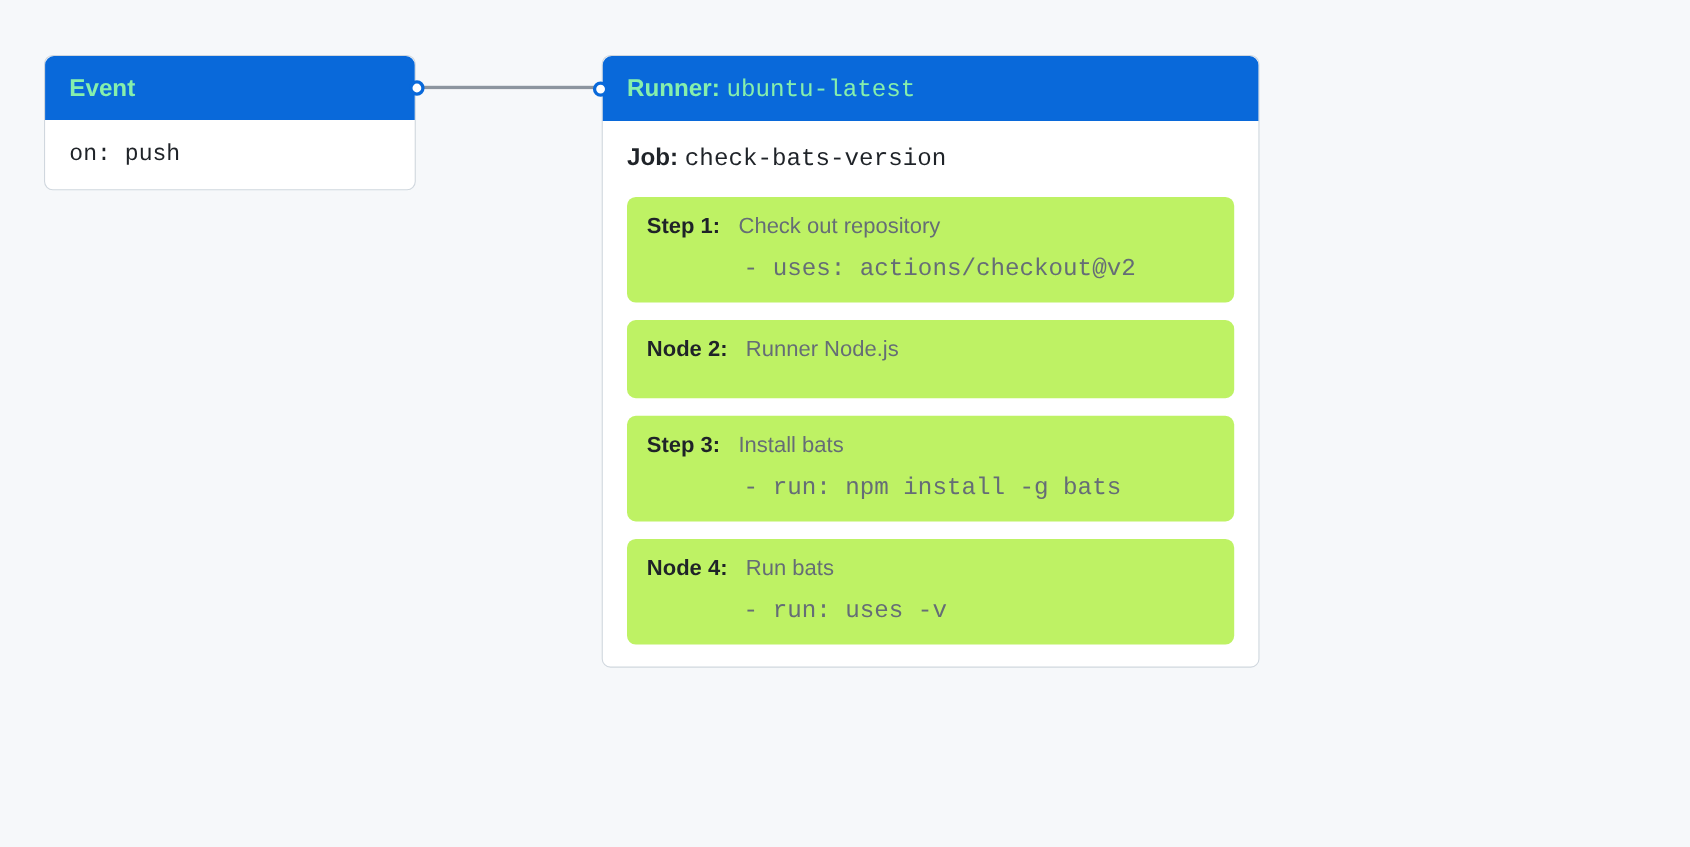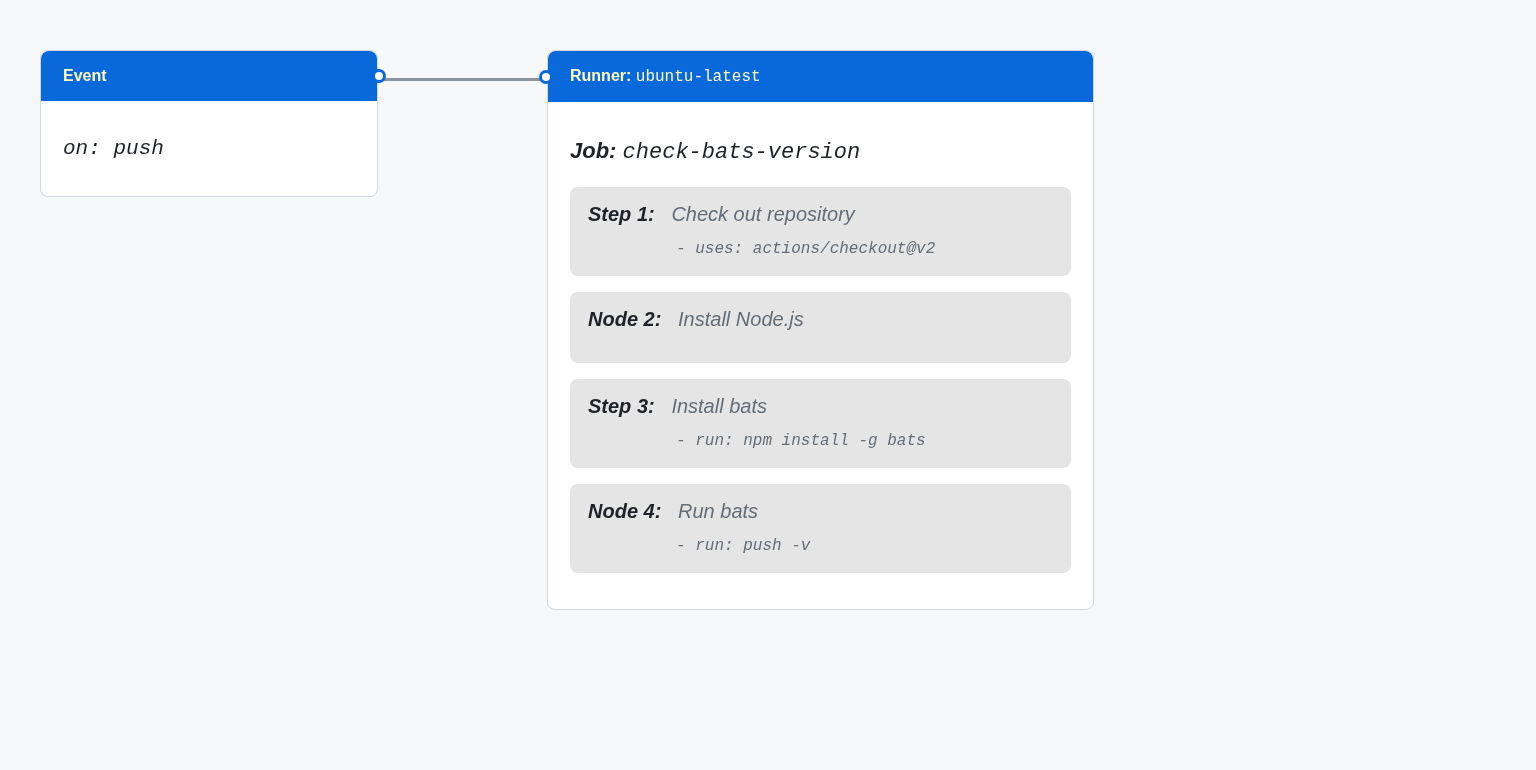--- a/index.html
+++ b/index.html
@@ -22,70 +22,69 @@
     }
     .card {
       background: #ffffff;
       border: 1px solid #d0d7de;
       border-radius: 8px;
       overflow: visible;
       position: relative;
     }
     .card-header {
       background: #0969da;
-      color: #fef9c3;
-      font-size: 16px;
+      color: #86efac;
+      font-size: 22px;
       padding: 16px 22px;
       border-top-left-radius: 8px;
       border-top-right-radius: 8px;
       font-weight: 600;
       position: relative;
     }
     .card-header .hdr-label { font-weight: 700; }
     .card-header .hdr-value { font-weight: 400; }
     .card-body {
-      padding: 36px 22px;
+      padding: 20px 22px;
       font-size: 21px;
-      font-style: italic;
     }
     .event-card {
       width: 338px;
     }
     .event-body {
       color: #1f2328;
     }
     .event-body .kw { font-weight: 400; }
     .runner-card {
-      width: 547px;
+      width: 598px;
     }
     .job-row {
       font-size: 22px;
       color: #1f2328;
       margin-bottom: 22px;
     }
     .job-row .job-label { font-weight: 700; }
     .job-row .job-value { font-weight: 400; }
     .steps {
       display: flex;
       flex-direction: column;
       gap: 16px;
     }
     .step {
-      background: #e5e5e5;
+      background: #bef264;
       border-radius: 8px;
       padding: 16px 18px 18px 18px;
     }
     .step-title {
       font-size: 20px;
       margin-bottom: 14px;
     }
     .step-title .step-num { color: #1f2328; font-weight: 600; }
     .step-title .step-name { color: #656d76; font-weight: 400; }
     .step-cmd {
-      font-size: 16px;
+      font-size: 22px;
       color: #656d76;
       padding-left: 88px;
     }
     
     .dot {
       width: 14px;
       height: 14px;
       border-radius: 50%;
       background: #ffffff;
       border: 3px solid #0969da;
@@ -139,36 +138,36 @@
             <span class="step-num">Step 1:</span>
             <span>&nbsp;</span>
             <span class="step-name">Check out repository</span>
           </div>
           <div class="step-cmd mono">- uses: actions/checkout@v2</div>
         </div>
         <div class="step">
           <div class="step-title">
             <span class="step-num">Node 2:</span>
             <span>&nbsp;</span>
-            <span class="step-name">Install Node.js</span>
+            <span class="step-name">Runner Node.js</span>
           </div>
         </div>
         <div class="step">
           <div class="step-title">
             <span class="step-num">Step 3:</span>
             <span>&nbsp;</span>
             <span class="step-name">Install bats</span>
           </div>
           <div class="step-cmd mono">- run: npm install -g bats</div>
         </div>
         <div class="step">
           <div class="step-title">
             <span class="step-num">Node 4:</span>
             <span>&nbsp;</span>
             <span class="step-name">Run bats</span>
           </div>
-          <div class="step-cmd mono">- run: push -v</div>
+          <div class="step-cmd mono">- run: uses -v</div>
         </div>
       </div>
     </div>
   </div>
 
 </div>
 
 </body></html>

